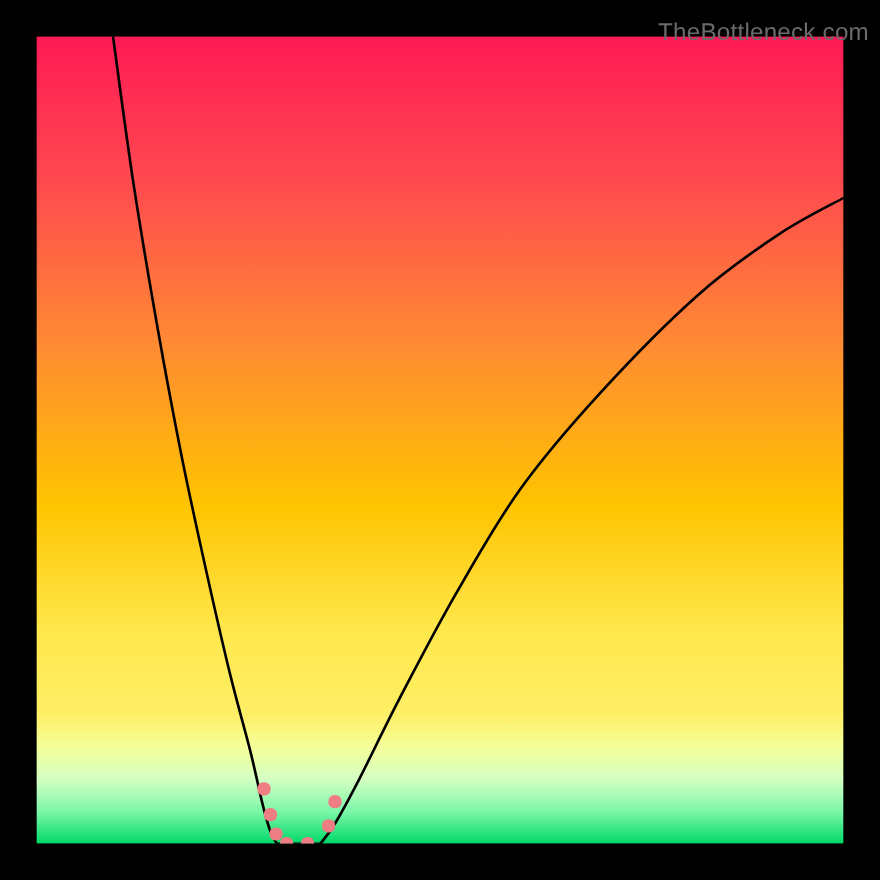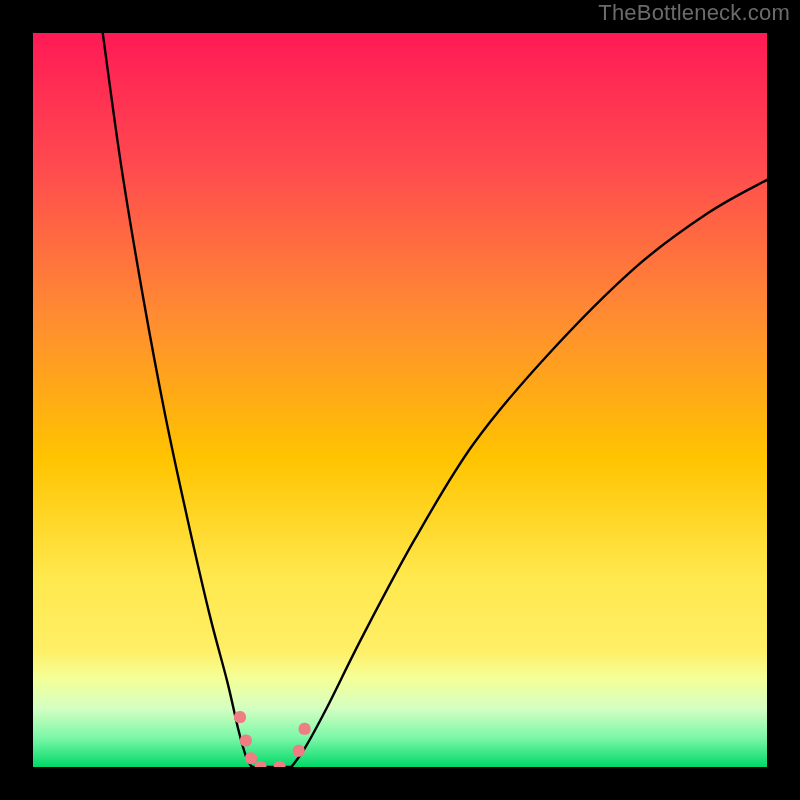--- a/index.html
+++ b/index.html
@@ -5,21 +5,21 @@
   * { margin: 0; padding: 0; box-sizing: border-box; }
   html, body { width: 800px; height: 800px; overflow: hidden; background: #000; }
   .frame {
     position: relative;
     width: 800px;
     height: 800px;
     background: #000;
   }
   .watermark {
     position: absolute;
-    top: 0;
+    top: 16px;
     right: 10px;
     color: #6b6b6b;
     font-family: Arial, Helvetica, sans-serif;
     font-size: 22px;
     font-weight: 500;
     letter-spacing: 0.2px;
     z-index: 10;
   }
   .plot-area {
     position: absolute;

